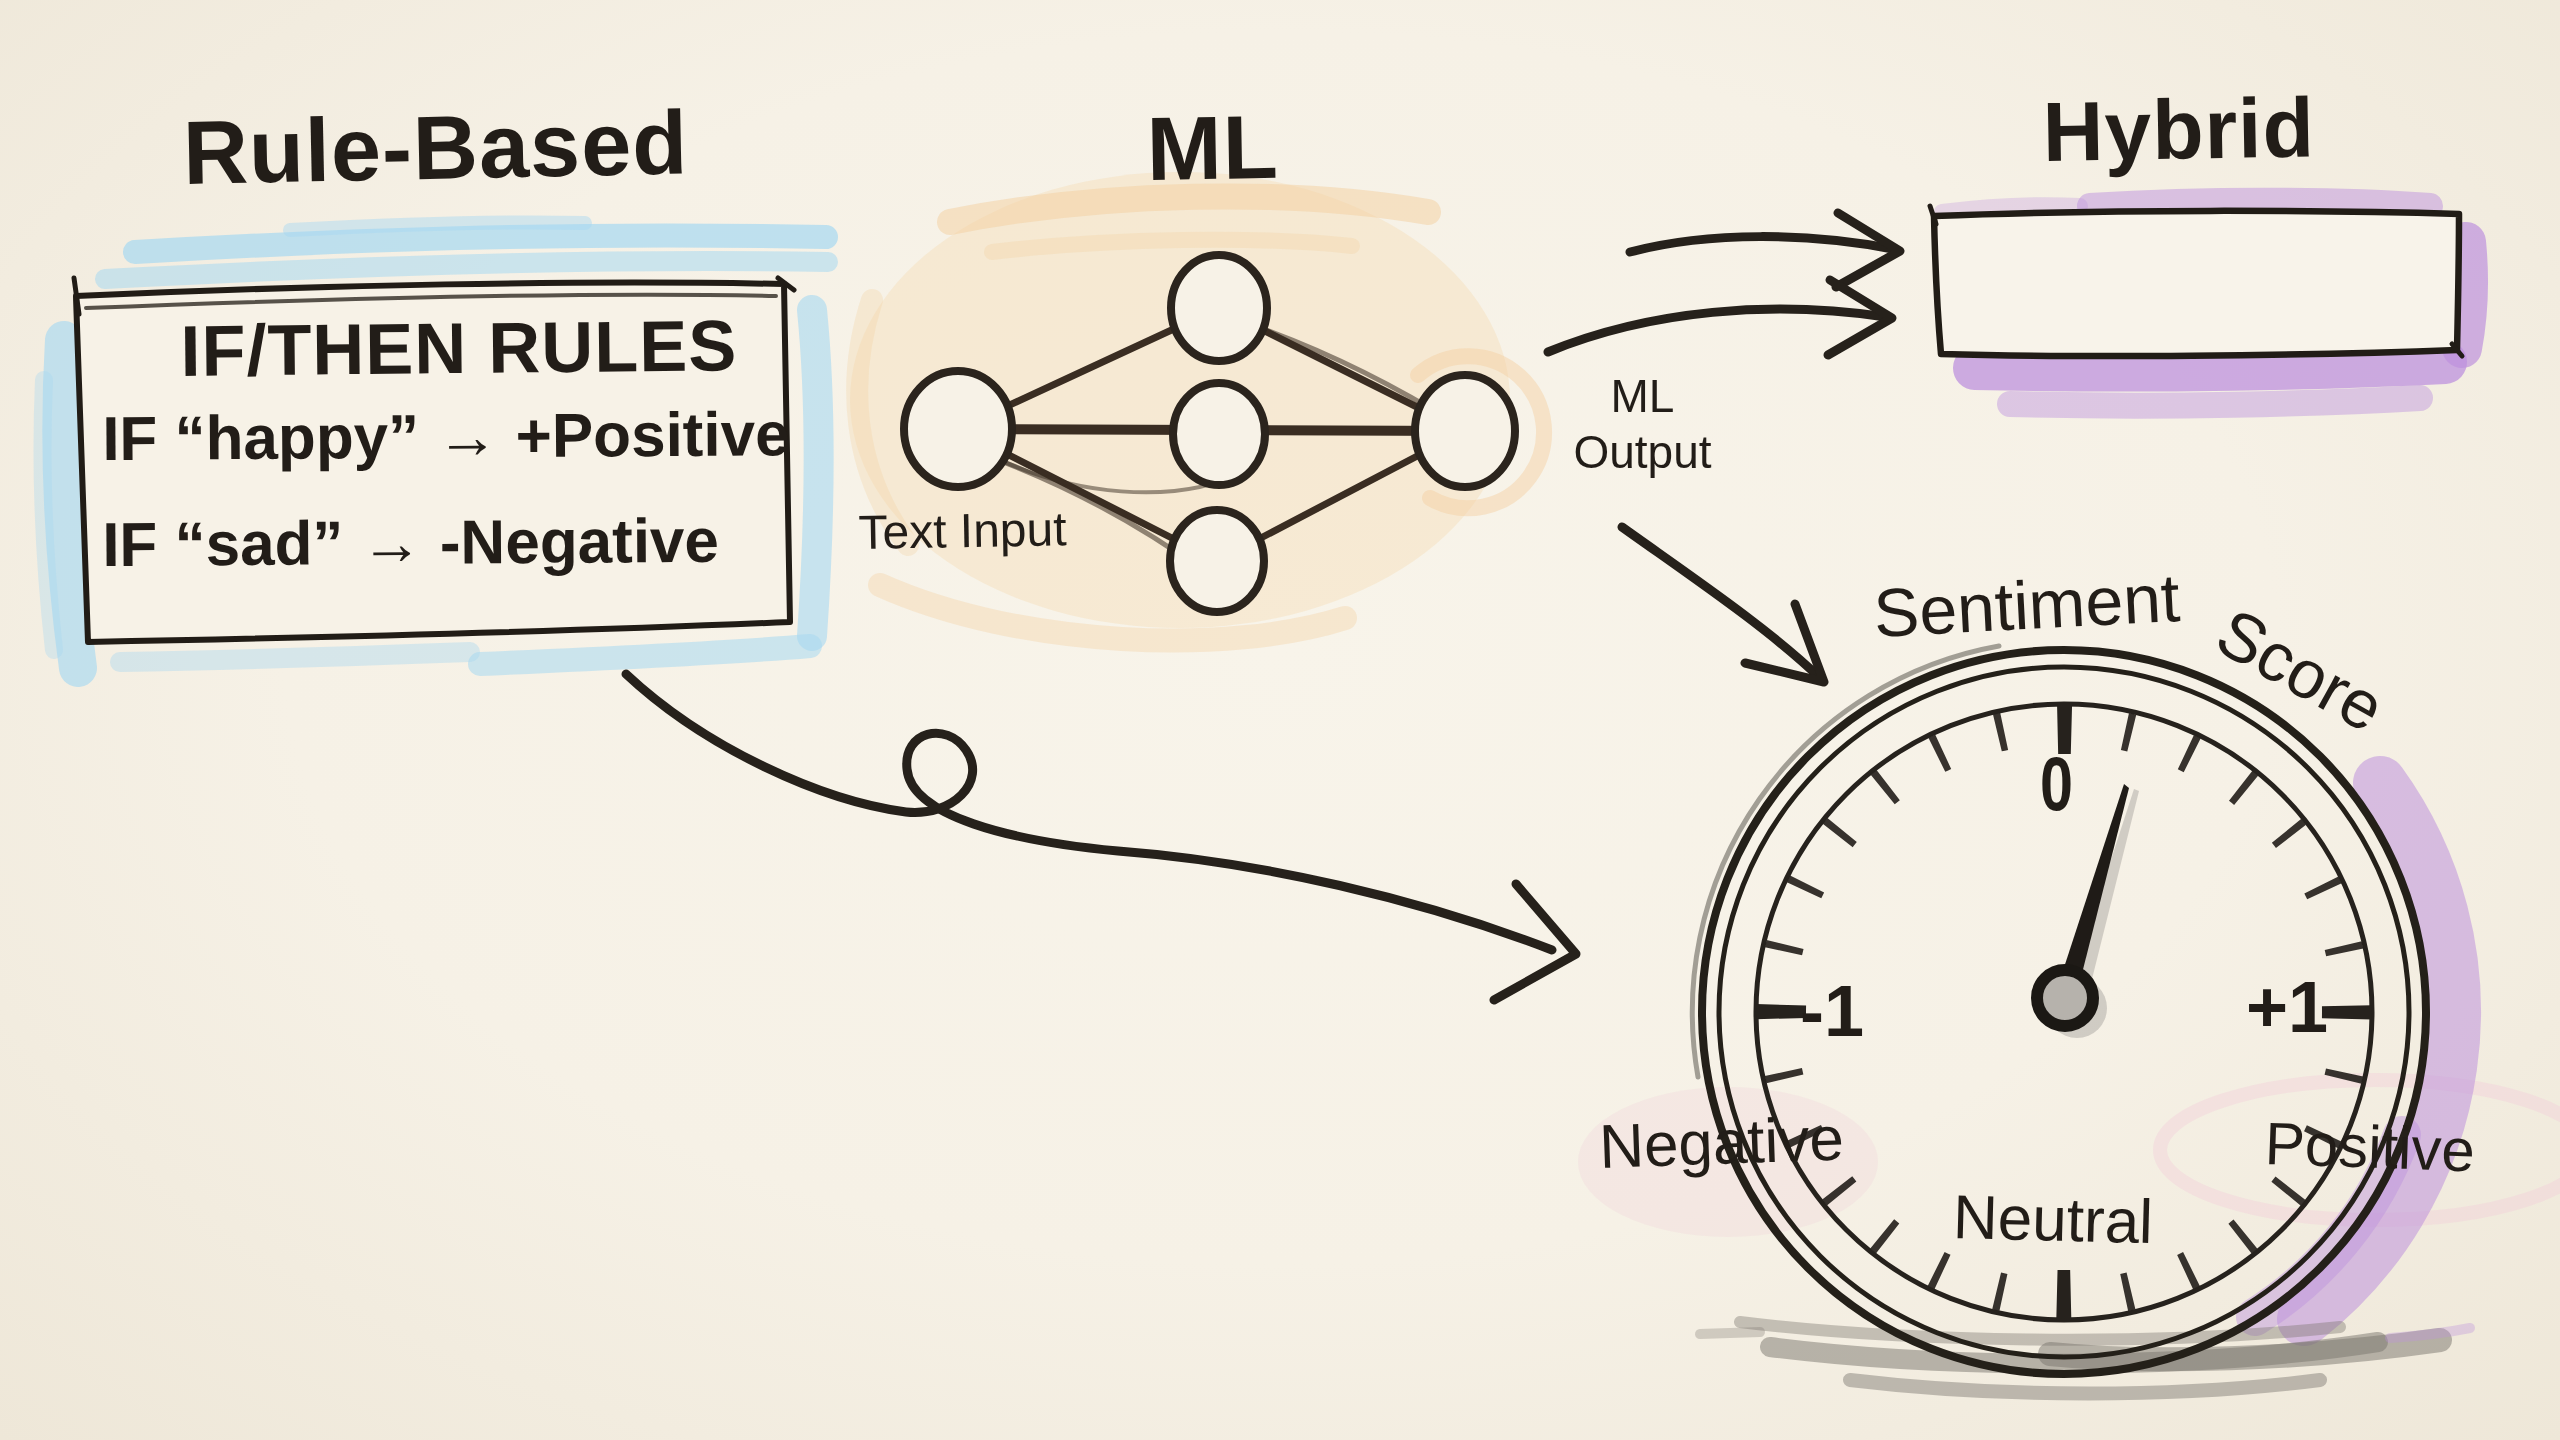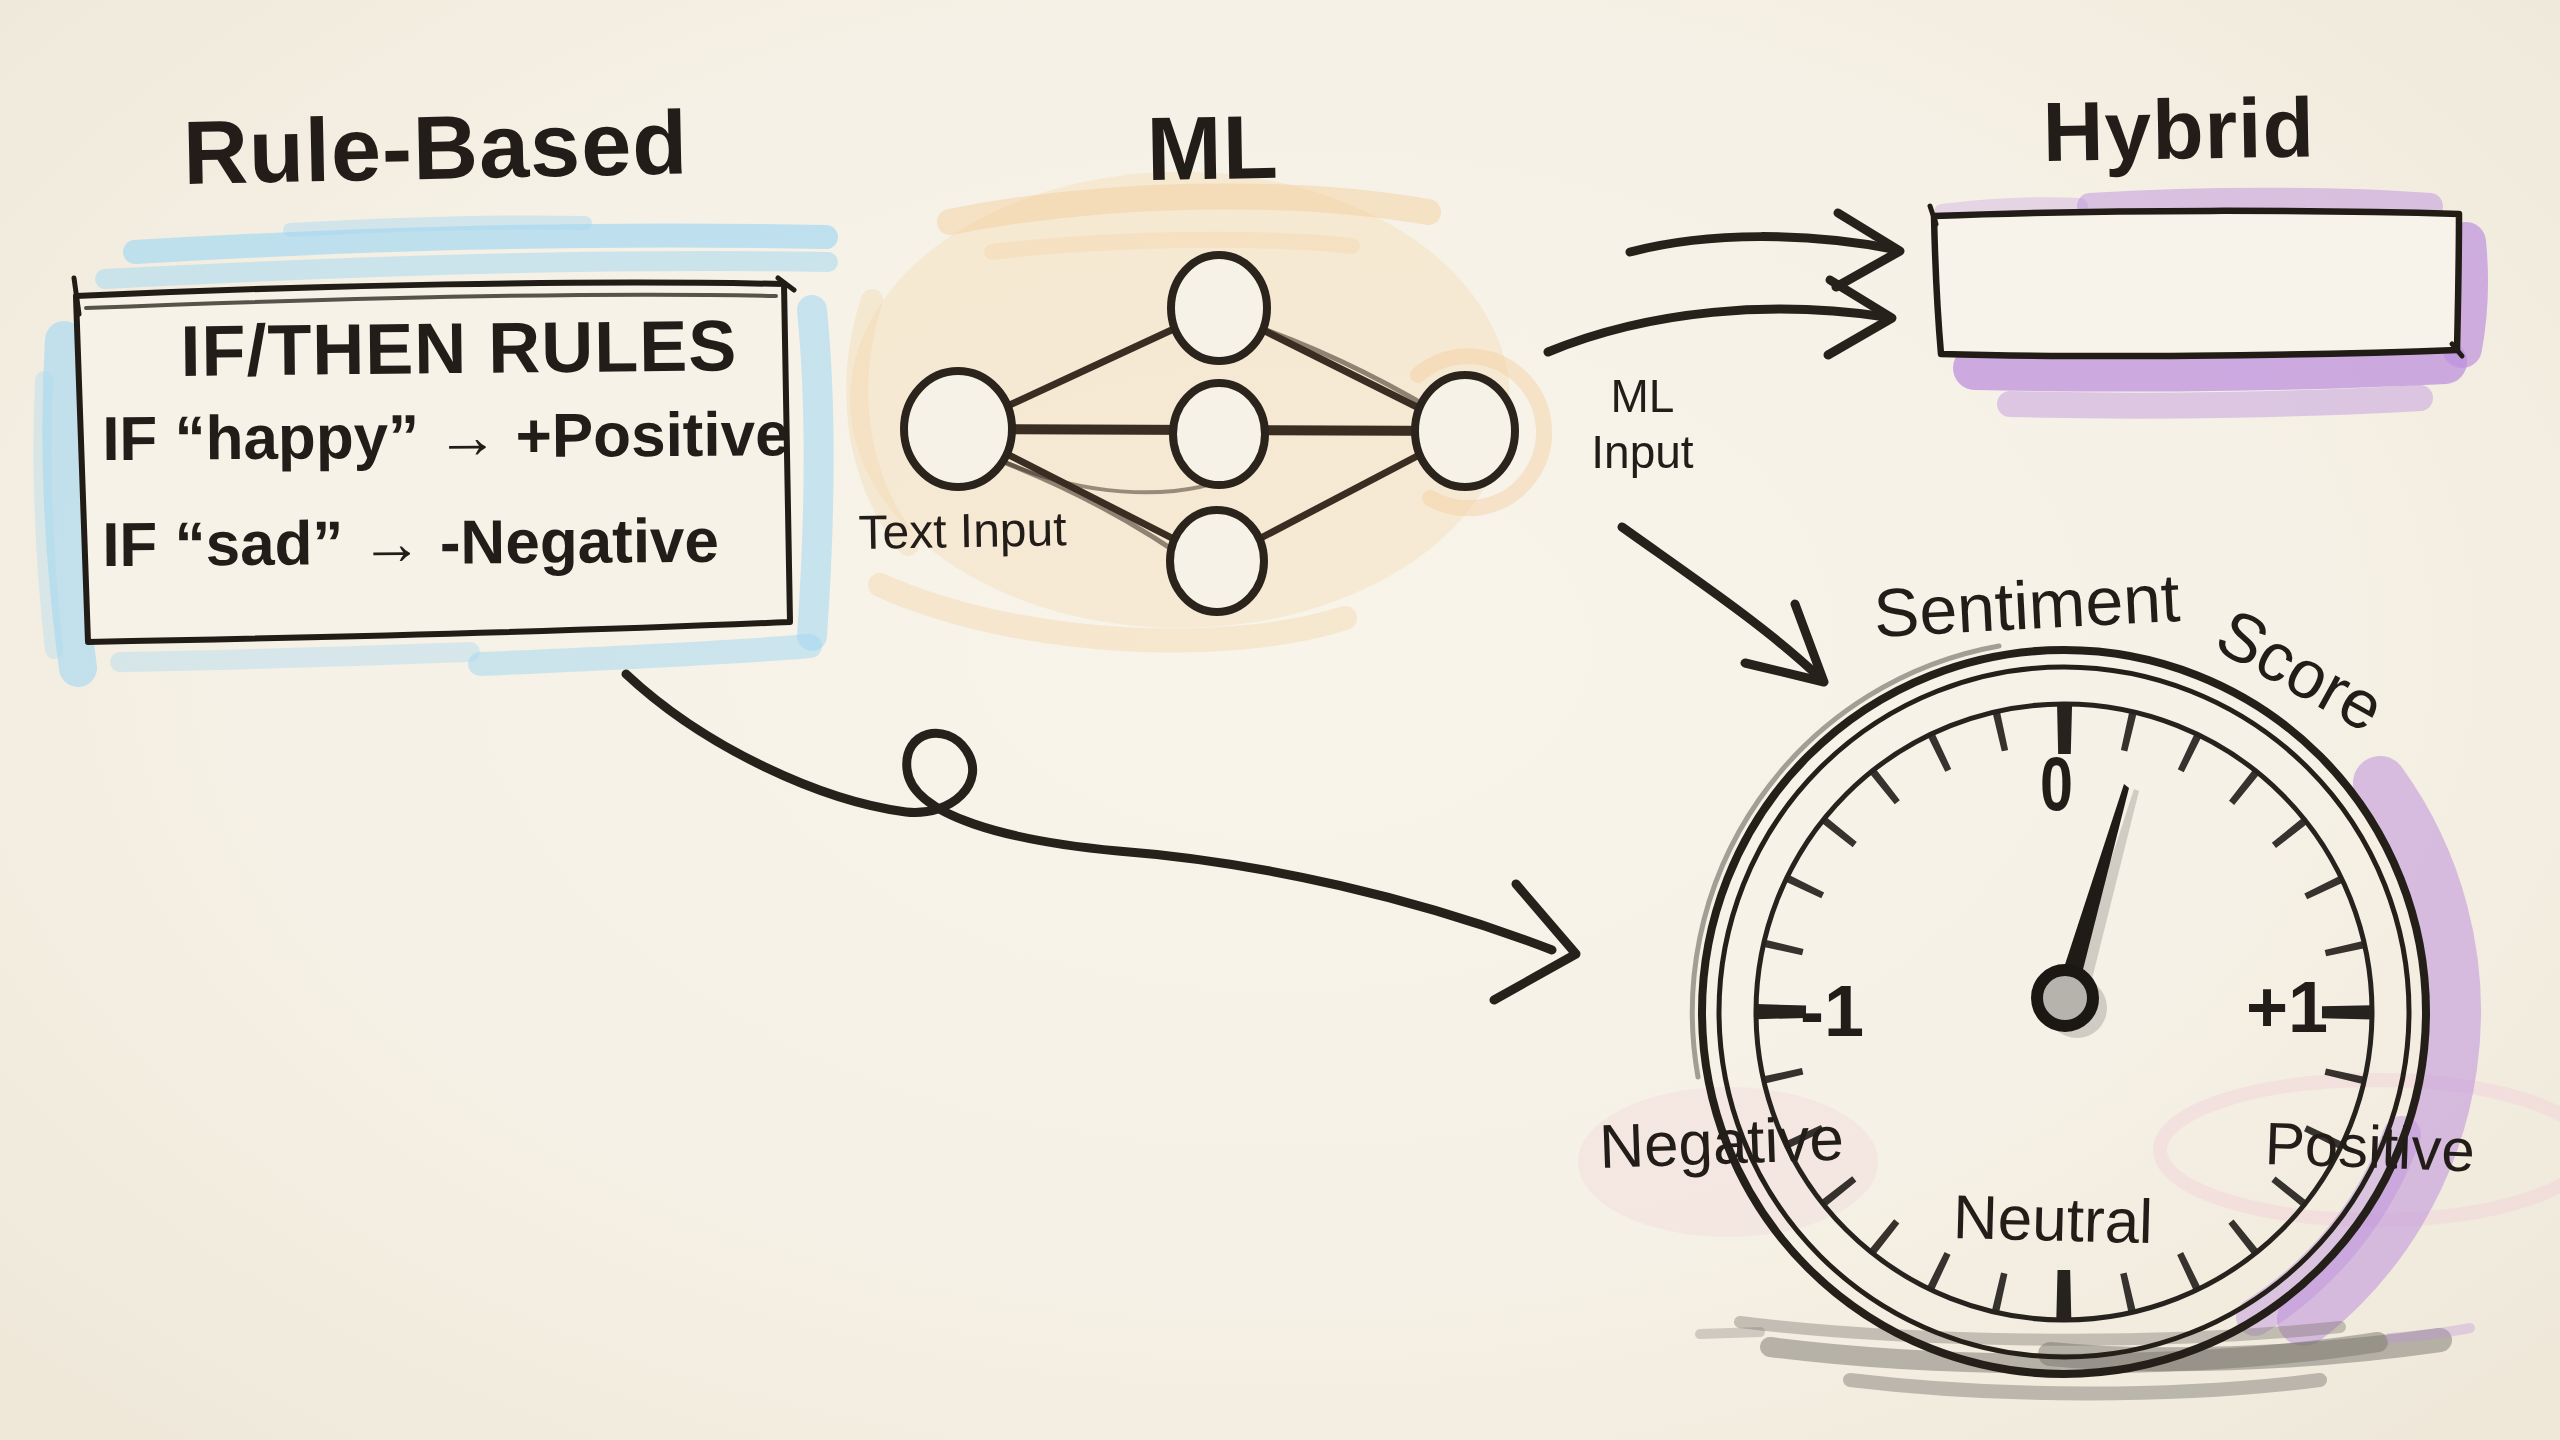--- a/index.html
+++ b/index.html
@@ -179,21 +179,21 @@
 
   <div class="label boxtext" data-name="rule-line-1">IF/THEN RULES</div>
   <div class="label boxtext" data-name="rule-line-2">IF “happy” → +Positive</div>
   <div class="label boxtext" data-name="rule-line-3">IF “sad” → -Negative</div>
 
   <div class="label title" data-name="ml-title">ML</div>
   <div class="label hand" data-name="text-input-label">Text Input</div>
 
   <div class="label" data-name="ml-output-label">
     <div data-name="ml-output-line-1">ML</div>
-    <div data-name="ml-output-line-2">Input</div>
+    <div data-name="ml-output-line-2">Output</div>
   </div>
 
   <div class="label title" data-name="hybrid-title">Hybrid</div>
 
   <div class="label hand" data-name="gauge-title-word-1">Sentiment</div>
   <div class="label hand" data-name="gauge-title-word-2">Score</div>
 
   <div class="label num" data-name="gauge-tick-label-top">0</div>
   <div class="label num" data-name="gauge-tick-label-left">-1</div>
   <div class="label num" data-name="gauge-tick-label-right">+1</div>

